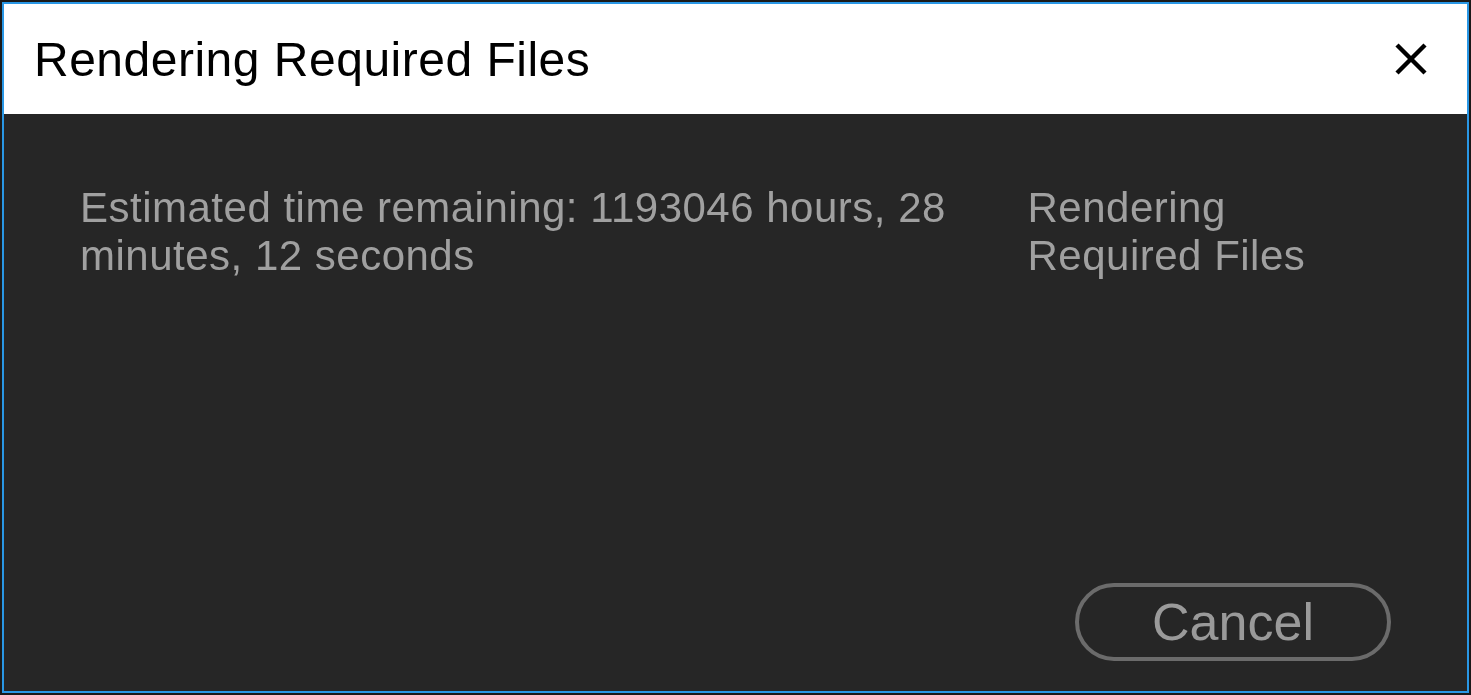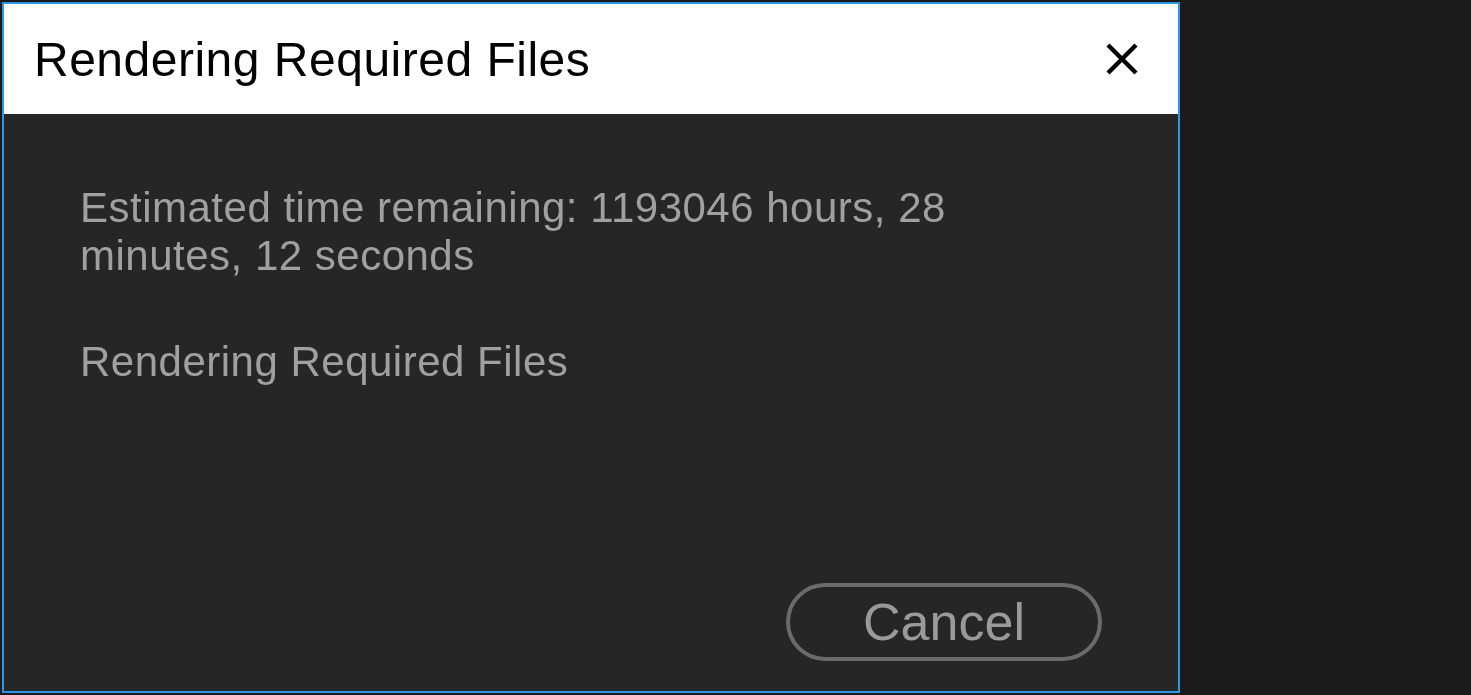--- a/index.html
+++ b/index.html
@@ -8,21 +8,21 @@
       padding: 0;
     }
     body {
       width: 1471px;
       height: 695px;
       background: #1a1a1a;
       font-family: "Segoe UI", Arial, sans-serif;
       overflow: hidden;
     }
     .dialog {
-      width: 1178px;
+      width: 1467px;
       height: 691px;
       margin: 2px;
       border: 2px solid #2997e5;
       background: #ffffff;
       display: flex;
       flex-direction: column;
     }
     .titlebar {
       height: 110px;
       background: #ffffff;
@@ -47,23 +47,21 @@
     }
     .close-btn svg {
       width: 36px;
       height: 36px;
     }
     .content {
       flex: 1;
       background: #262626;
       padding: 70px 76px 30px 76px;
       display: flex;
-      flex-direction: column;
       position: relative;
-      gap: 16px;
     }
     .estimated-time {
       font-size: 42px;
       color: #a0a0a0;
       margin-bottom: 42px;
       letter-spacing: 0.5px;
     }
     .progress-row {
       display: flex;
       align-items: center;

